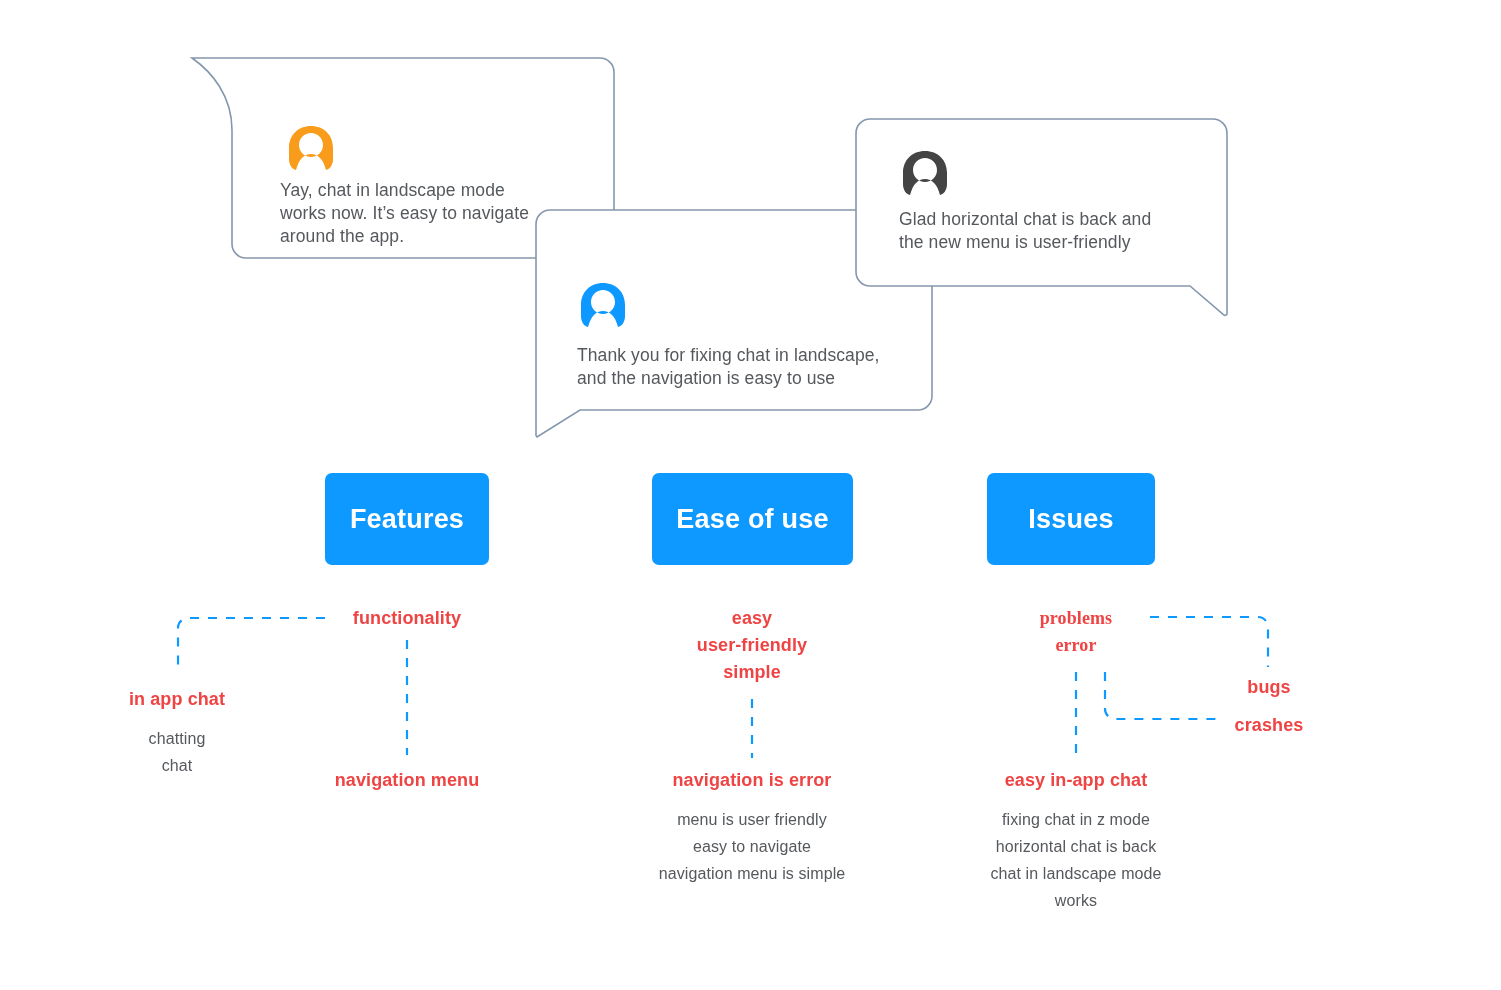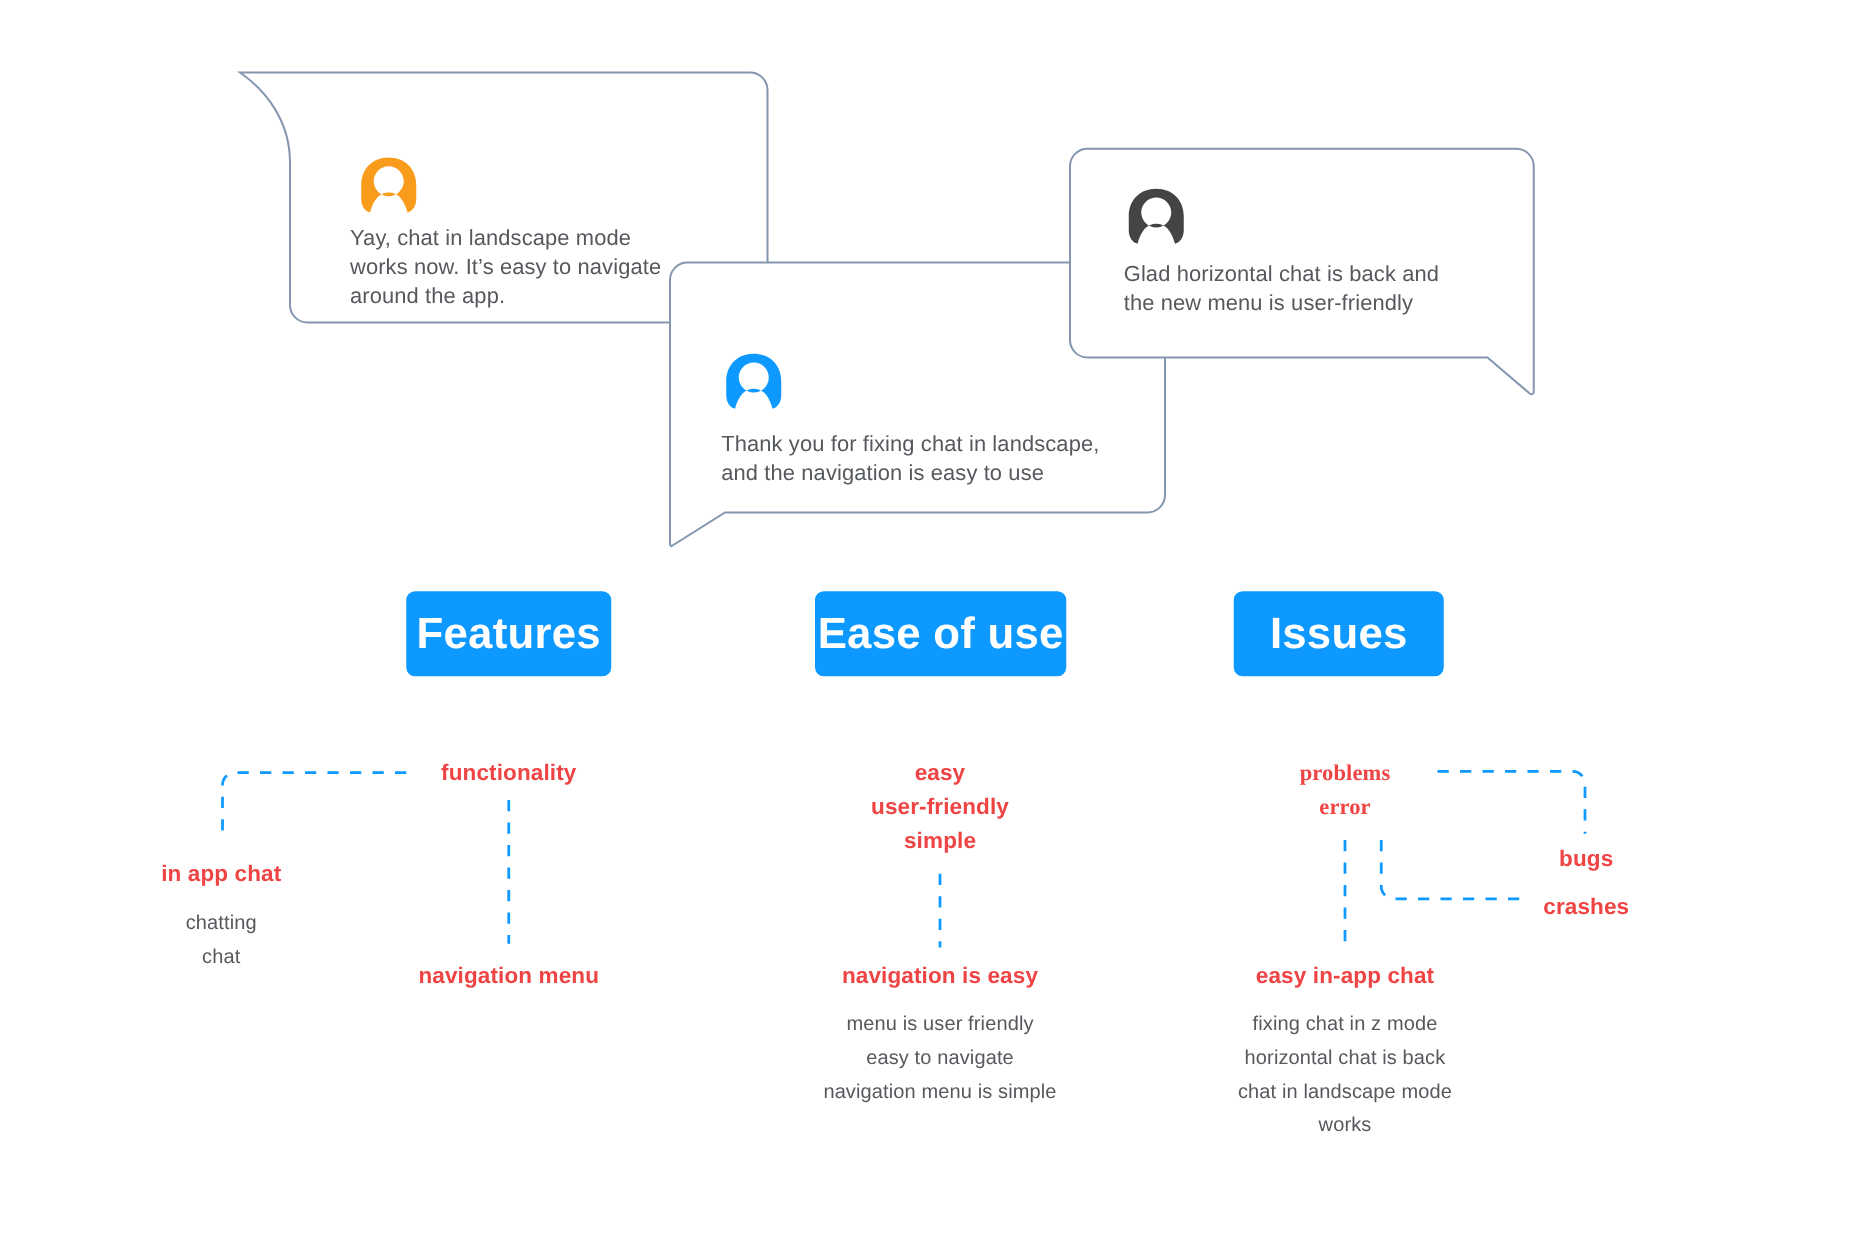--- a/index.html
+++ b/index.html
@@ -54,28 +54,28 @@
   .avatar {
     position: absolute;
     width: 50px;
     height: 46px;
   }
   .avatar svg { display: block; width: 100%; height: 100%; }
 
   
   .cat-btn {
     position: absolute;
-    height: 68px;
+    height: 92px;
     border-radius: 7px;
     background: #0d99ff;
     color: #ffffff;
     display: flex;
     align-items: center;
     justify-content: center;
-    font-size: 35px;
+    font-size: 27px;
     font-weight: bold;
     letter-spacing: 0.2px;
     box-sizing: border-box;
   }
 
   
   .kw-group {
     position: absolute;
     text-align: center;
     box-sizing: border-box;
@@ -239,21 +239,21 @@
     <div class="kw-head">navigation menu</div>
   </div>
 
   <div class="kw-group" style="left:652px; top:605px; width:200px;">
     <div class="kw-head solo">easy
 user-friendly
 simple</div>
   </div>
 
   <div class="kw-group" style="left:622px; top:767px; width:260px;">
-    <div class="kw-head">navigation is easy</div>
+    <div class="kw-head">navigation is error</div>
     <div class="kw-sub">menu is user friendly
 easy to navigate
 navigation menu is simple</div>
   </div>
 
   <div class="kw-group" style="left:986px; top:605px; width:180px;font-family:Liberation Serif, serif;">
     <div class="kw-head solo">problems
 error</div>
   </div>
 

